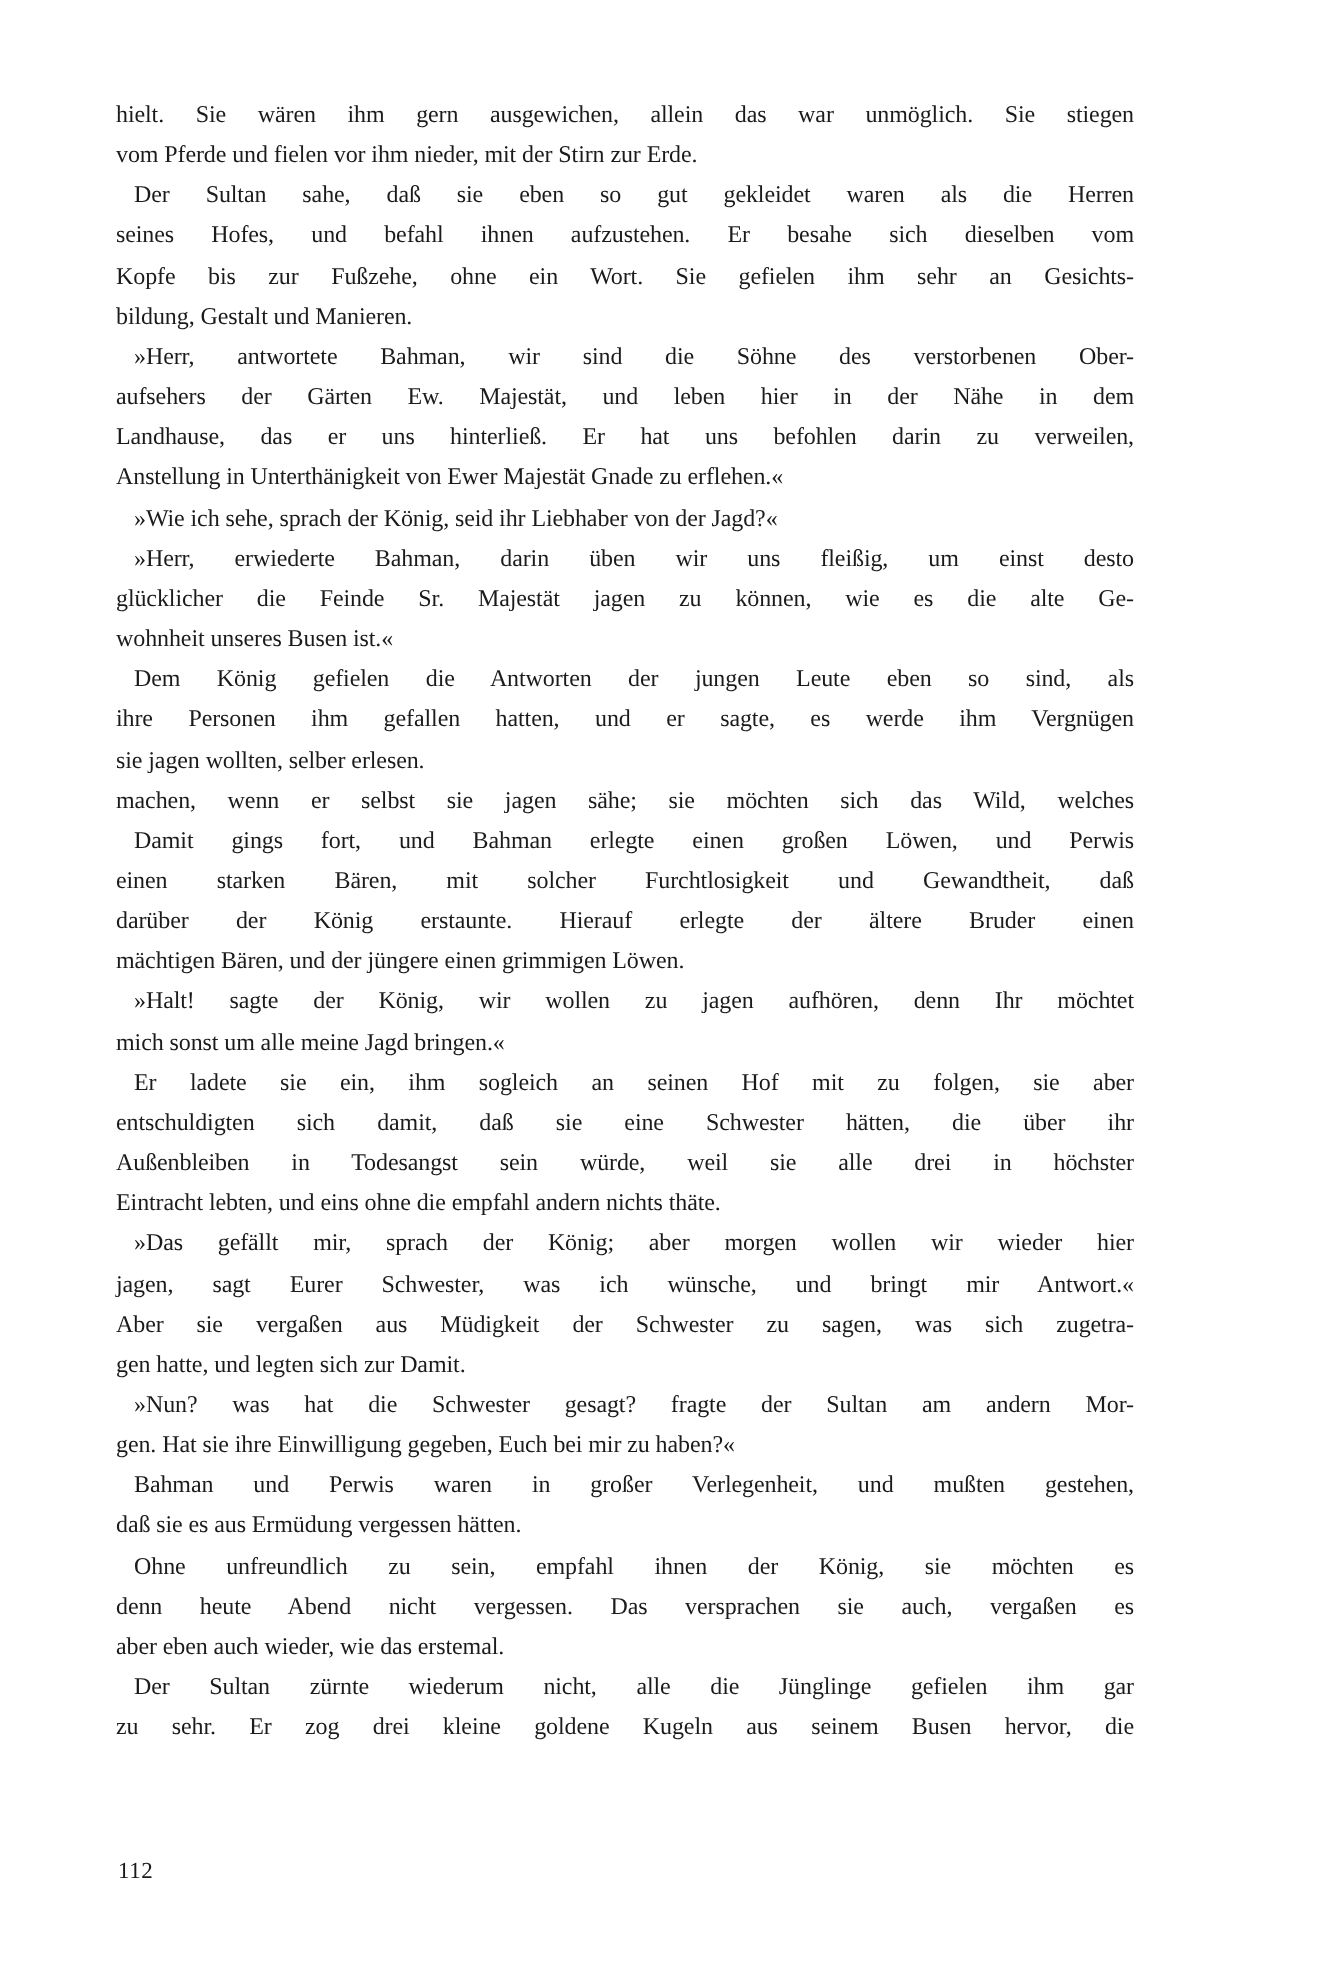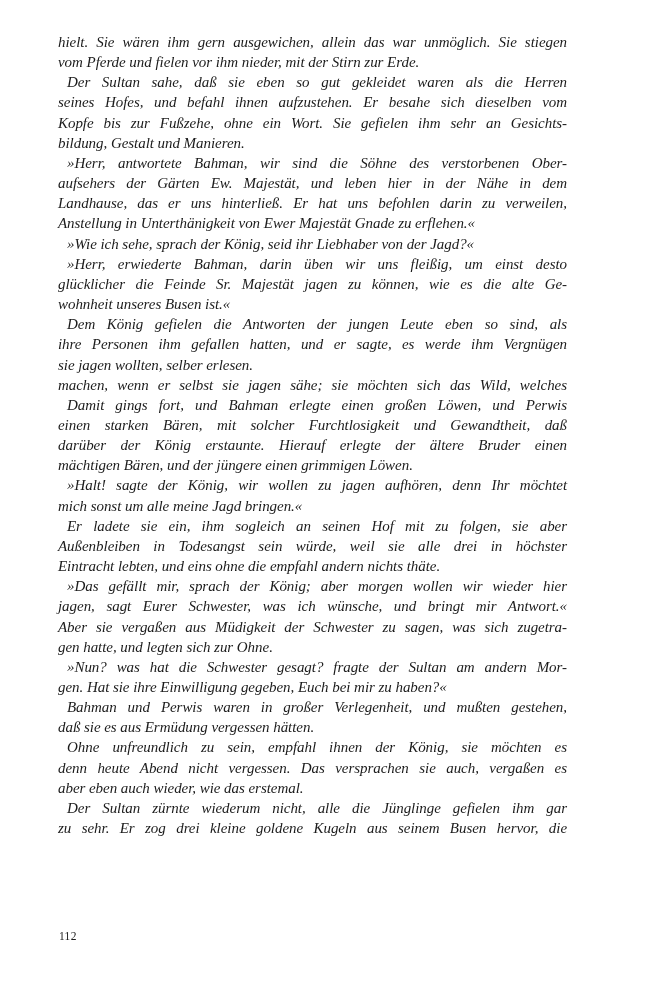--- a/index.html
+++ b/index.html
@@ -9,26 +9,25 @@
   body {
     position: relative;
     width: 660px;
     height: 990px;
     overflow: hidden;
     font-family: "Liberation Serif", "DejaVu Serif", serif;
   }
   .text-block {
     position: absolute;
     left: 58px;
-    top: 32px;
+    top: 47px;
     width: 509px;
-    font-size: 15px;
+    font-size: 12px;
     line-height: 20.15px;
     letter-spacing: -0.05px;
-    font-style: italic;
   }
   .para {
     margin: 0;
     padding: 0;
   }
   .line {
     text-align: justify;
     text-align-last: left;
     min-height: 20.15px;
   }
@@ -85,28 +84,29 @@
       <div class="line j">einen starken Bären, mit solcher Furchtlosigkeit und Gewandtheit, daß</div>
       <div class="line j">darüber der König erstaunte. Hierauf erlegte der ältere Bruder einen</div>
       <div class="line">mächtigen Bären, und der jüngere einen grimmigen Löwen.</div>
     </div>
     <div class="para">
       <div class="line j ind">»Halt! sagte der König, wir wollen zu jagen aufhören, denn Ihr möchtet</div>
       <div class="line">mich sonst um alle meine Jagd bringen.«</div>
     </div>
     <div class="para">
       <div class="line j ind">Er ladete sie ein, ihm sogleich an seinen Hof mit zu folgen, sie aber</div>
+      <div class="line j">entschuldigten sich damit, daß sie eine Schwester hätten, die über ihr</div>
       <div class="line j">Außenbleiben in Todesangst sein würde, weil sie alle drei in höchster</div>
       <div class="line">Eintracht lebten, und eins ohne die empfahl andern nichts thäte.</div>
     </div>
     <div class="para">
       <div class="line j ind">»Das gefällt mir, sprach der König; aber morgen wollen wir wieder hier</div>
       <div class="line j">jagen, sagt Eurer Schwester, was ich wünsche, und bringt mir Antwort.«</div>
       <div class="line j">Aber sie vergaßen aus Müdigkeit der Schwester zu sagen, was sich zugetra-</div>
-      <div class="line">gen hatte, und legten sich zur Ohne.</div>
+      <div class="line">gen hatte, und legten sich zur Damit.</div>
     </div>
     <div class="para">
       <div class="line j ind">»Nun? was hat die Schwester gesagt? fragte der Sultan am andern Mor-</div>
       <div class="line">gen. Hat sie ihre Einwilligung gegeben, Euch bei mir zu haben?«</div>
     </div>
     <div class="para">
       <div class="line j ind">Bahman und Perwis waren in großer Verlegenheit, und mußten gestehen,</div>
       <div class="line">daß sie es aus Ermüdung vergessen hätten.</div>
     </div>
     <div class="para">

